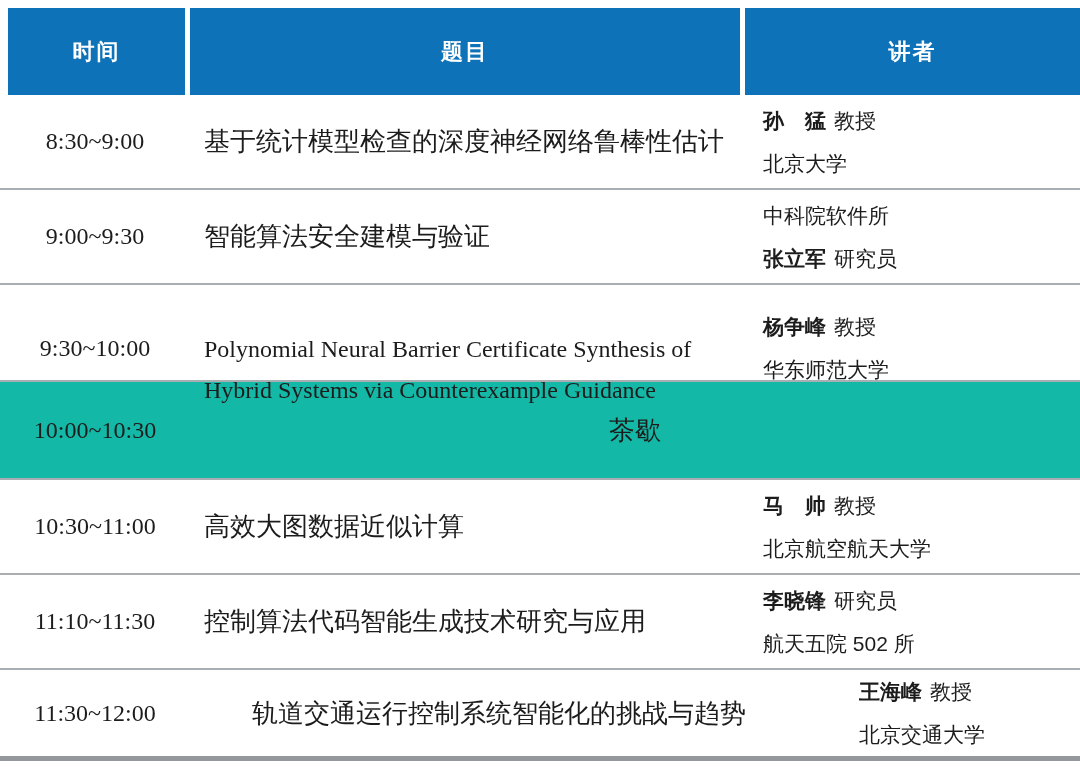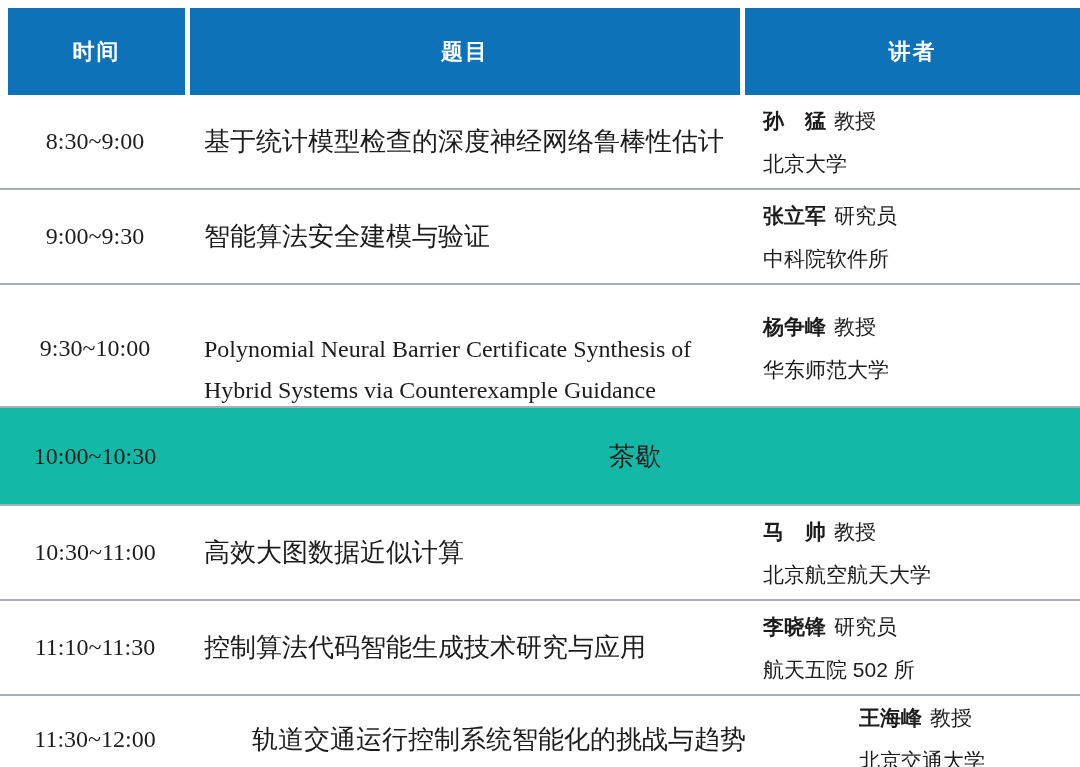--- a/index.html
+++ b/index.html
@@ -29,21 +29,21 @@
 
   
   .row {
     display: grid;
     grid-template-columns: 190px 555px 335px;
     align-items: center;
     height: 95px;
     border-bottom: 2px solid #a9aeb2;
     background: #ffffff;
   }
-  .row.tall { height: 123px; }
+  .row.tall { height: 97px; }
   .row.last { height: 91px; border-bottom: 5px solid #94989c; gap: 48px; }
 
   .time-cell {
     text-align: center;
     font-family: "Liberation Serif", "DejaVu Serif", serif;
     font-size: 24px;
     white-space: nowrap;
   }
   .title-cell {
     padding-left: 14px;
@@ -101,22 +101,22 @@
     <div class="title-cell">基于统计模型检查的深度神经网络鲁棒性估计</div>
     <div class="speaker-cell">
       <div><span class="speaker-name">孙　猛</span><span class="speaker-role">教授</span></div>
       <div>北京大学</div>
     </div>
   </div>
       <div class="row">
     <div class="time-cell">9:00~9:30</div>
     <div class="title-cell">智能算法安全建模与验证</div>
     <div class="speaker-cell">
+      <div>中科院软件所</div>
       <div><span class="speaker-name">张立军</span><span class="speaker-role">研究员</span></div>
-      <div>中科院软件所</div>
     </div>
   </div>
       <div class="row tall">
     <div class="time-cell">9:30~10:00</div>
     <div class="title-cell en tall">Polynomial Neural Barrier Certificate Synthesis of
 Hybrid Systems via Counterexample Guidance</div>
     <div class="speaker-cell">
       <div><span class="speaker-name">杨争峰</span><span class="speaker-role">教授</span></div>
       <div>华东师范大学</div>
     </div>

